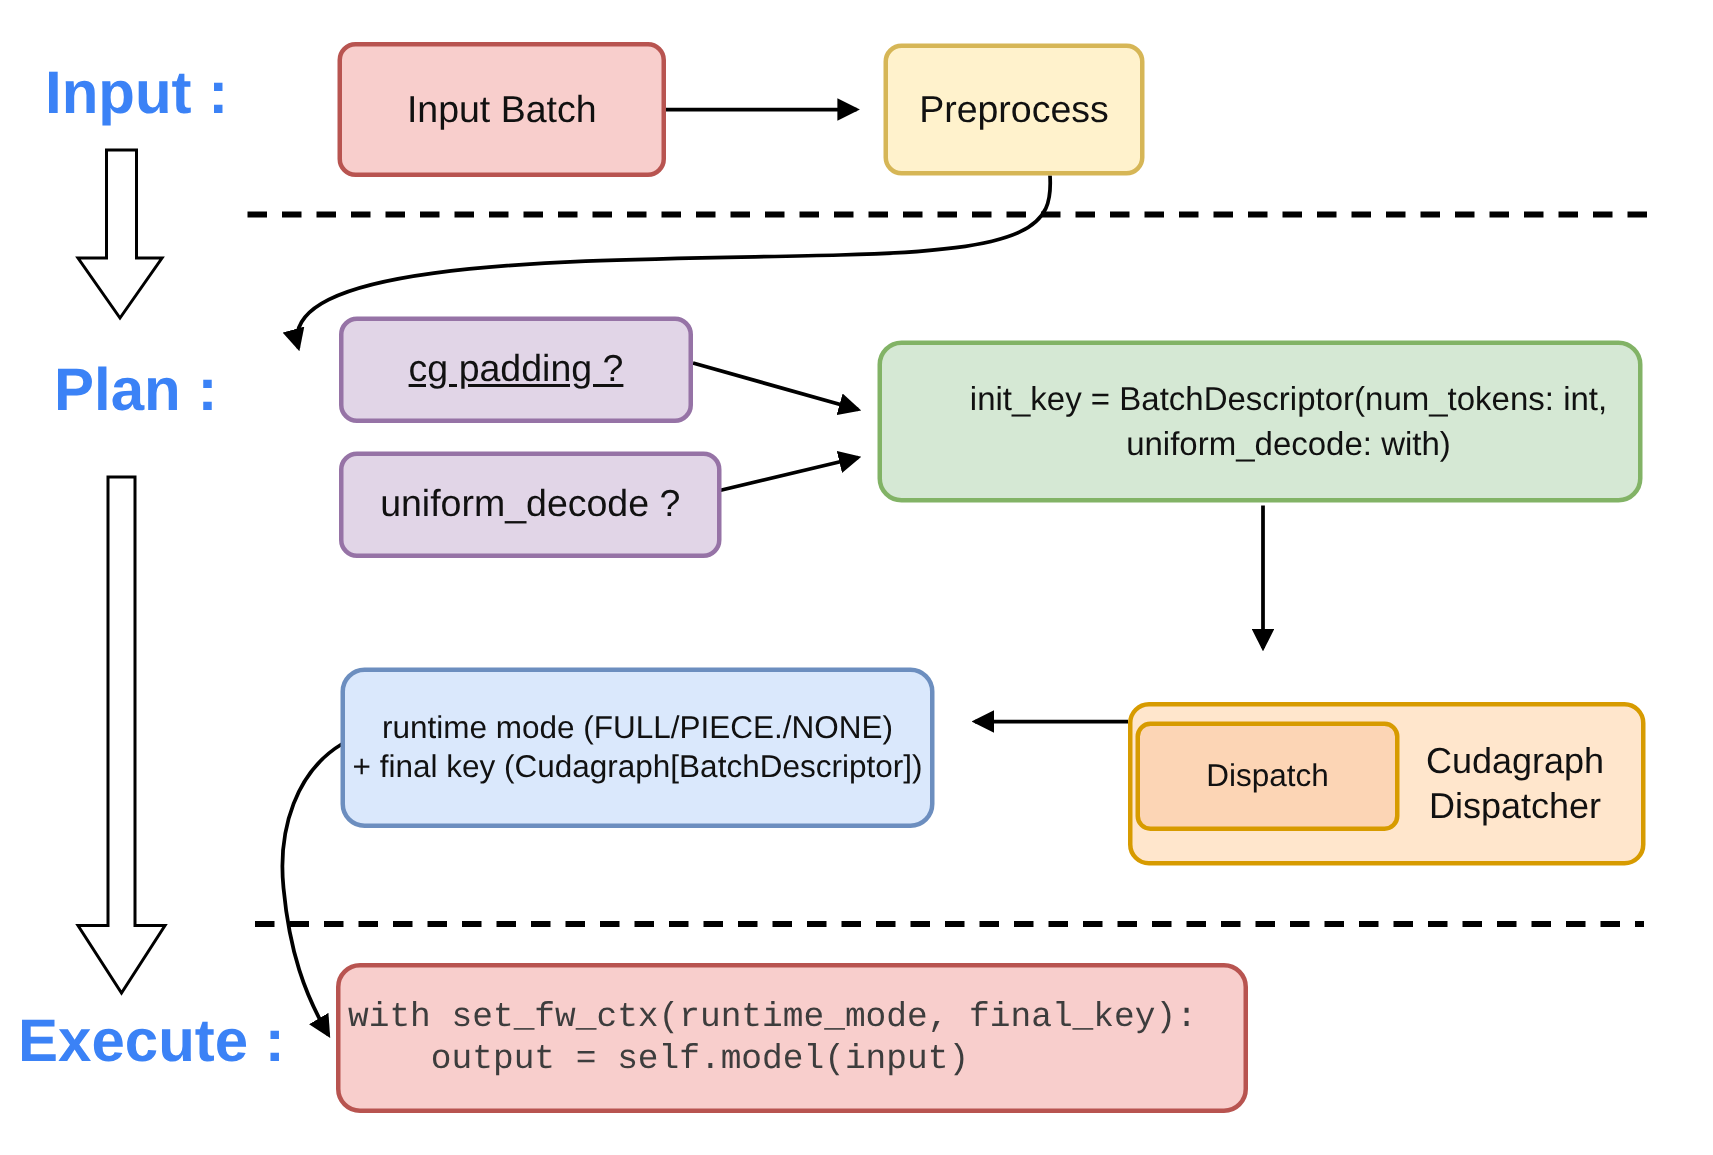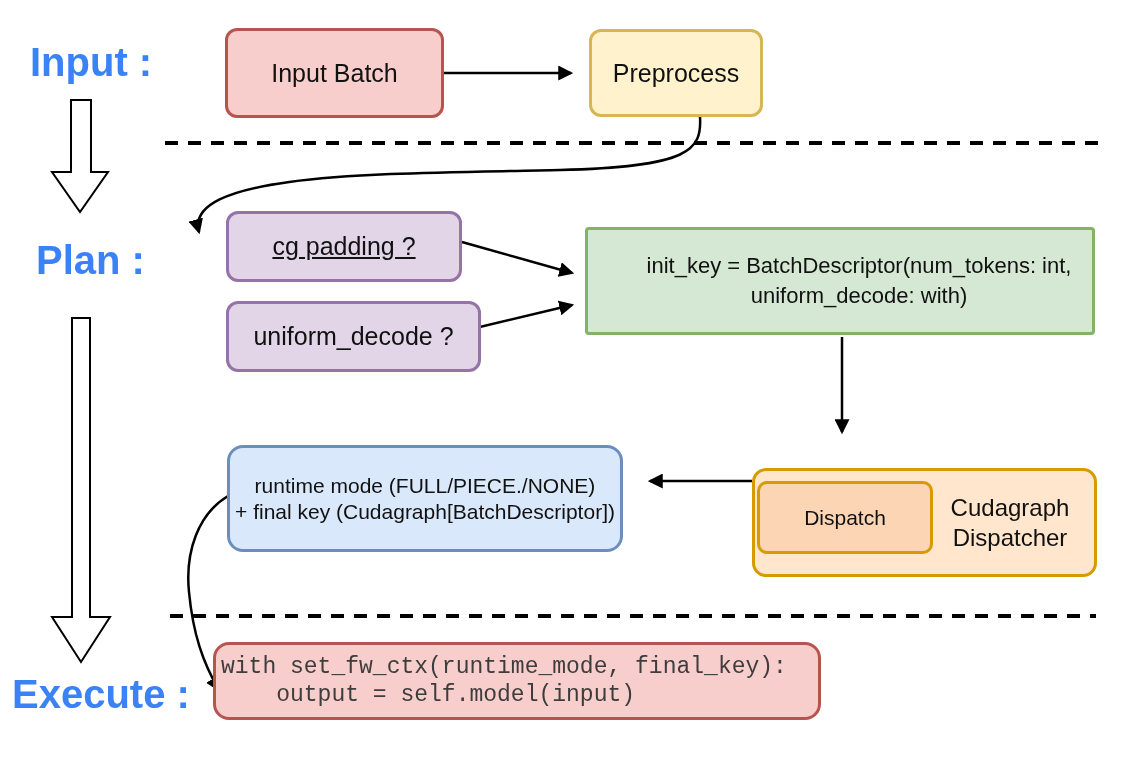--- a/index.html
+++ b/index.html
@@ -126,39 +126,39 @@
   </div>
 
   <div class="box purple fs25" style="left:226px; top:211px; width:236px; height:71px;text-decoration:underline;">
     <span>cg padding ?</span>
   </div>
 
   <div class="box purple fs25" style="left:226px; top:301px; width:255px; height:71px;">
     <span>uniform_decode ?</span>
   </div>
 
-  <div class="box green fs22" style="left:585px; top:227px; width:510px; height:108px; border-radius:4px;padding-left:38px;">
+  <div class="box green fs22" style="left:585px; top:227px; width:510px; height:108px; border-radius:16px;padding-left:38px;">
     <span>init_key = BatchDescriptor(num_tokens: int,</span>
     <span>uniform_decode: with)</span>
   </div>
 
   <div class="box orange" style="left:752px; top:444px; width:345px; height:109px; border-radius:14px; justify-content:center; align-items:flex-end;">
     <div class="fs24" style="width:168px; text-align:center;">
       <span>Cudagraph</span>
       <span>Dispatcher</span>
     </div>
   </div>
 
   <div class="box orange-inner fs21" style="left:757px; top:445px; width:176px; height:73px; border-radius:10px;">
     <span>Dispatch</span>
   </div>
 
   <div class="box blue fs21" style="left:227px; top:445px; width:396px; height:107px; border-radius:16px;">
     <span>runtime mode (FULL/PIECE./NONE)</span>
     <span>+ final key (Cudagraph[BatchDescriptor])</span>
   </div>
 
-  <div class="box red code-box" style="left:213px; top:642px; width:608px; height:78px;">
+  <div class="box red code-box" style="left:224px; top:642px; width:608px; height:100px;">
     <span>with set_fw_ctx(runtime_mode, final_key):</span>
     <span>    output = self.model(input)</span>
   </div>
 
 </div>
 
 </body></html>

